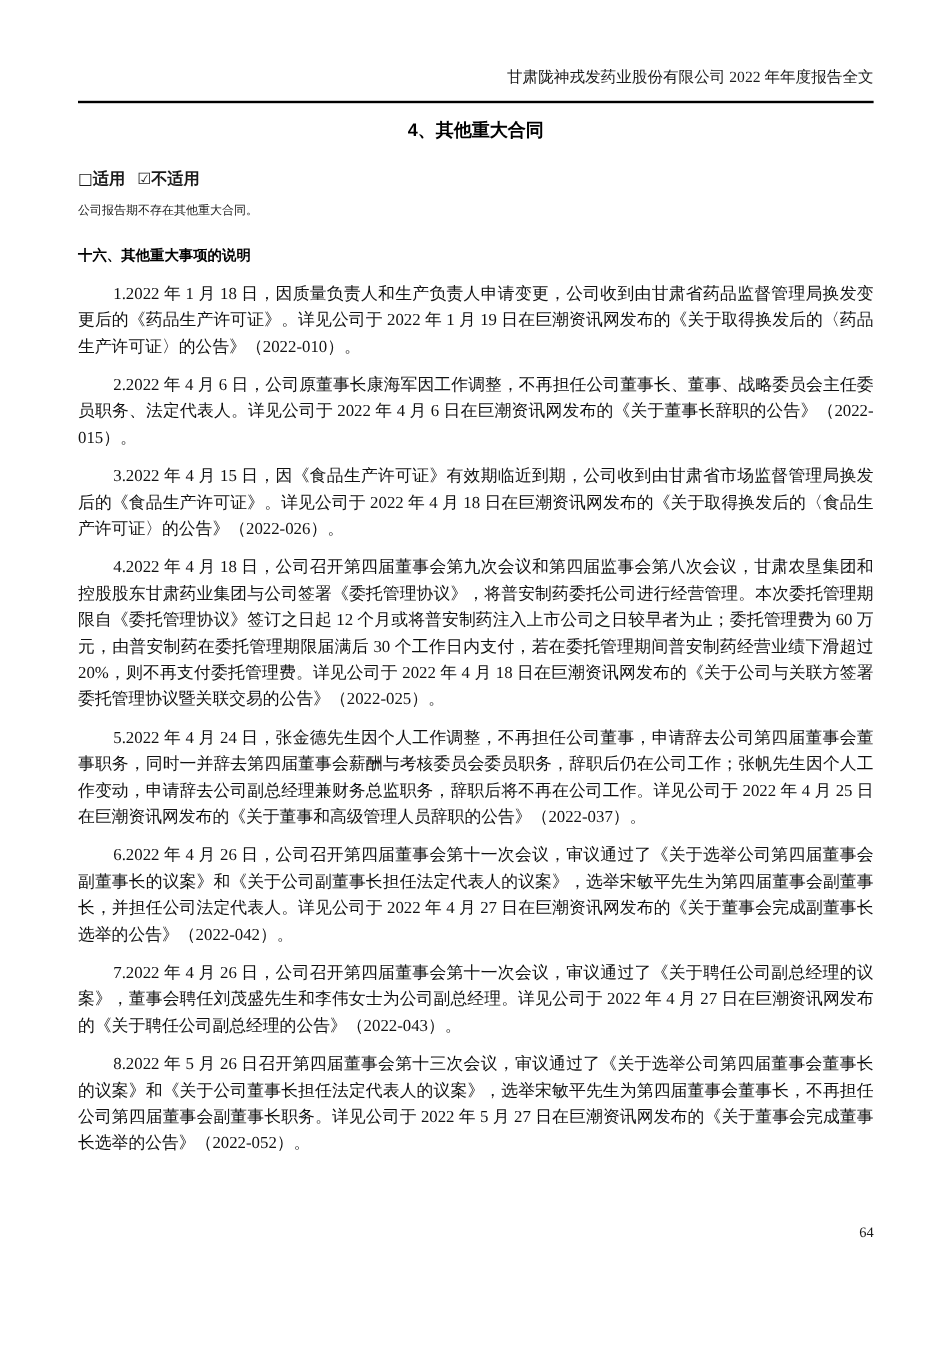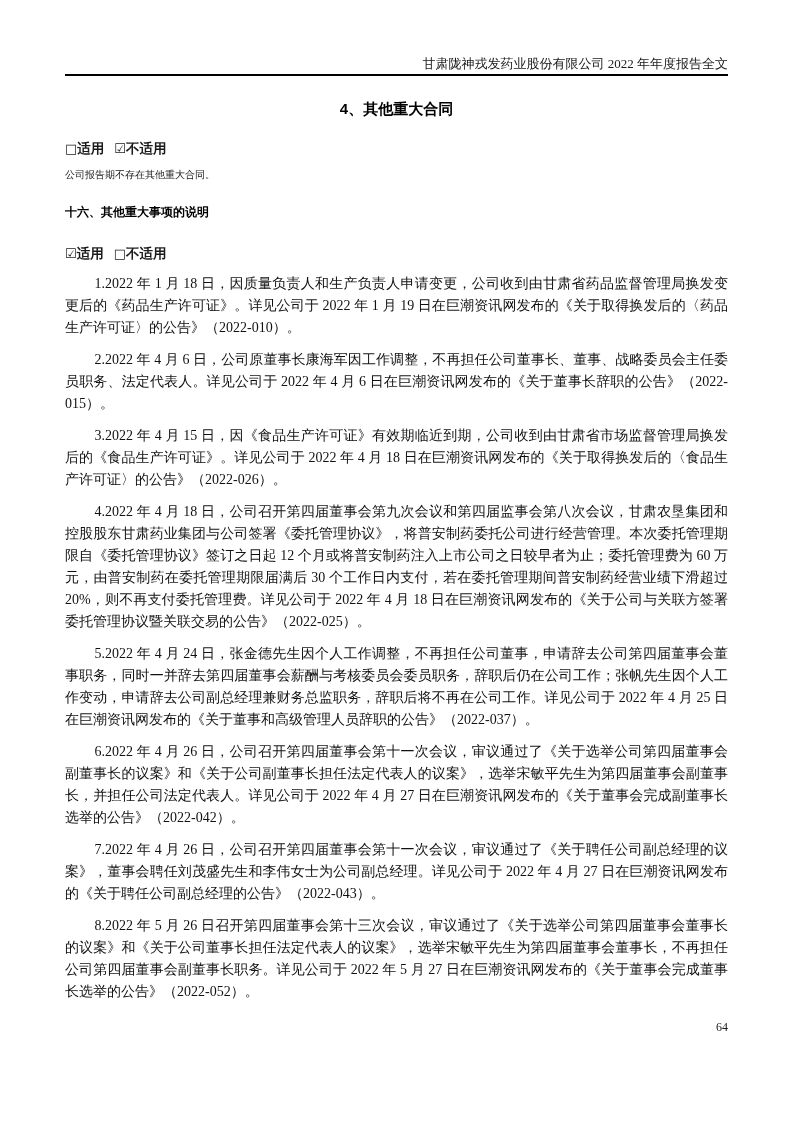--- a/index.html
+++ b/index.html
@@ -18,21 +18,21 @@
   }
   .header {
     position: absolute;
     top: 56px;
     left: 65px;
     width: 663px;
     text-align: right;
     font-size: 13px;
     line-height: 16px;
     color: #1a1a1a;
-    padding-bottom: 2px;
+    padding-bottom: 12px;
     border-bottom: 2px solid #000000;
   }
   .content {
     position: absolute;
     top: 80px;
     left: 65px;
     width: 663px;
   }
   .h-sub {
     margin: 18px 0 0 0;
@@ -107,23 +107,20 @@
     <h3 class="h-sub">4、其他重大合同</h3>
 
     <div class="applicability">
       <span class="opt"><span class="checkbox-glyph">□</span><span>适用</span></span><span class="opt"><span class="checkbox-glyph">☑</span><span>不适用</span></span>
     </div>
 
     <p class="statement">公司报告期不存在其他重大合同。</p>
 
     <h2 class="h-main">十六、其他重大事项的说明</h2>
 
-    <div class="applicability">
-      <span class="opt"><span class="checkbox-glyph">☑</span><span>适用</span></span><span class="opt"><span class="checkbox-glyph">□</span><span>不适用</span></span>
-    </div>
 
     <div class="paragraphs">
         <p>1.2022 年 1 月 18 日，因质量负责人和生产负责人申请变更，公司收到由甘肃省药品监督管理局换发变更后的《药品生产许可证》。详见公司于 2022 年 1 月 19 日在巨潮资讯网发布的《关于取得换发后的〈药品生产许可证〉的公告》（2022-010）。</p>
         <p>2.2022 年 4 月 6 日，公司原董事长康海军因工作调整，不再担任公司董事长、董事、战略委员会主任委员职务、法定代表人。详见公司于 2022 年 4 月 6 日在巨潮资讯网发布的《关于董事长辞职的公告》（2022-015）。</p>
         <p>3.2022 年 4 月 15 日，因《食品生产许可证》有效期临近到期，公司收到由甘肃省市场监督管理局换发后的《食品生产许可证》。详见公司于 2022 年 4 月 18 日在巨潮资讯网发布的《关于取得换发后的〈食品生产许可证〉的公告》（2022-026）。</p>
         <p>4.2022 年 4 月 18 日，公司召开第四届董事会第九次会议和第四届监事会第八次会议，甘肃农垦集团和控股股东甘肃药业集团与公司签署《委托管理协议》，将普安制药委托公司进行经营管理。本次委托管理期限自《委托管理协议》签订之日起 12 个月或将普安制药注入上市公司之日较早者为止；委托管理费为 60 万元，由普安制药在委托管理期限届满后 30 个工作日内支付，若在委托管理期间普安制药经营业绩下滑超过 20%，则不再支付委托管理费。详见公司于 2022 年 4 月 18 日在巨潮资讯网发布的《关于公司与关联方签署委托管理协议暨关联交易的公告》（2022-025）。</p>
         <p>5.2022 年 4 月 24 日，张金德先生因个人工作调整，不再担任公司董事，申请辞去公司第四届董事会董事职务，同时一并辞去第四届董事会薪酬与考核委员会委员职务，辞职后仍在公司工作；张帆先生因个人工作变动，申请辞去公司副总经理兼财务总监职务，辞职后将不再在公司工作。详见公司于 2022 年 4 月 25 日在巨潮资讯网发布的《关于董事和高级管理人员辞职的公告》（2022-037）。</p>
         <p>6.2022 年 4 月 26 日，公司召开第四届董事会第十一次会议，审议通过了《关于选举公司第四届董事会副董事长的议案》和《关于公司副董事长担任法定代表人的议案》，选举宋敏平先生为第四届董事会副董事长，并担任公司法定代表人。详见公司于 2022 年 4 月 27 日在巨潮资讯网发布的《关于董事会完成副董事长选举的公告》（2022-042）。</p>
         <p>7.2022 年 4 月 26 日，公司召开第四届董事会第十一次会议，审议通过了《关于聘任公司副总经理的议案》，董事会聘任刘茂盛先生和李伟女士为公司副总经理。详见公司于 2022 年 4 月 27 日在巨潮资讯网发布的《关于聘任公司副总经理的公告》（2022-043）。</p>
         <p>8.2022 年 5 月 26 日召开第四届董事会第十三次会议，审议通过了《关于选举公司第四届董事会董事长的议案》和《关于公司董事长担任法定代表人的议案》，选举宋敏平先生为第四届董事会董事长，不再担任公司第四届董事会副董事长职务。详见公司于 2022 年 5 月 27 日在巨潮资讯网发布的《关于董事会完成董事长选举的公告》（2022-052）。</p>

